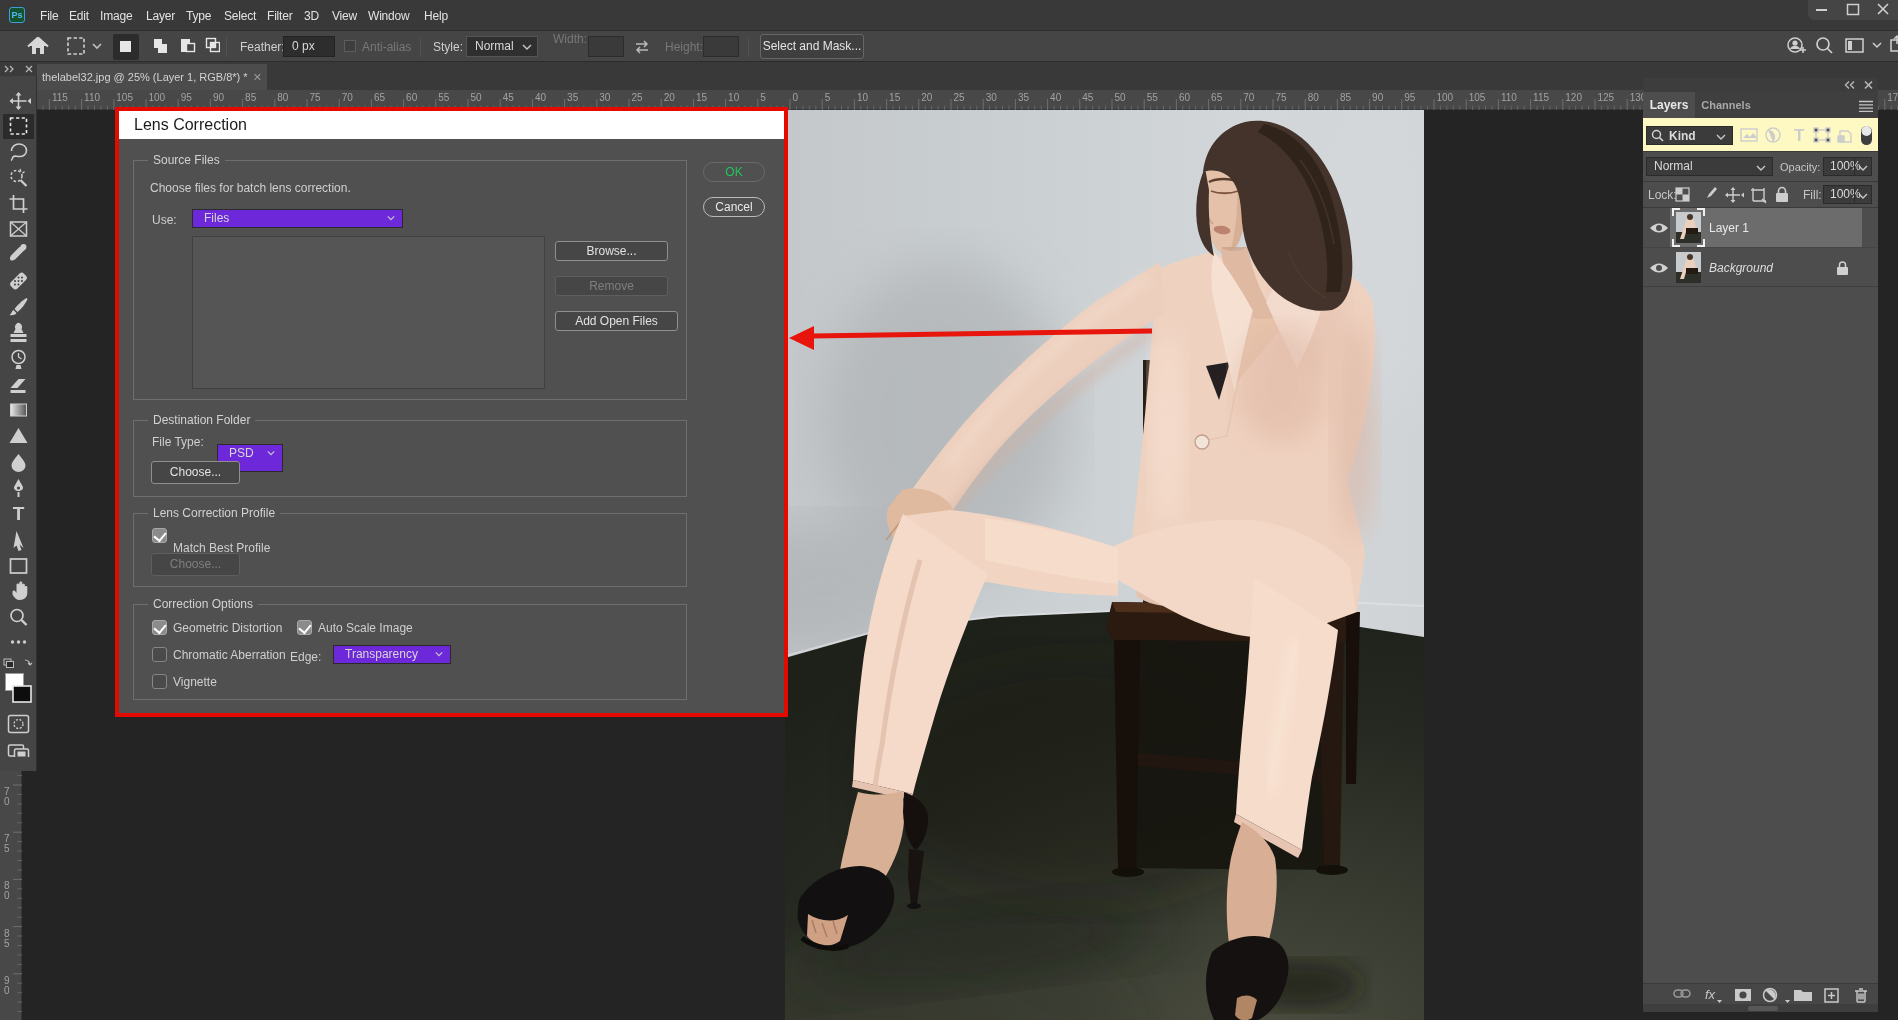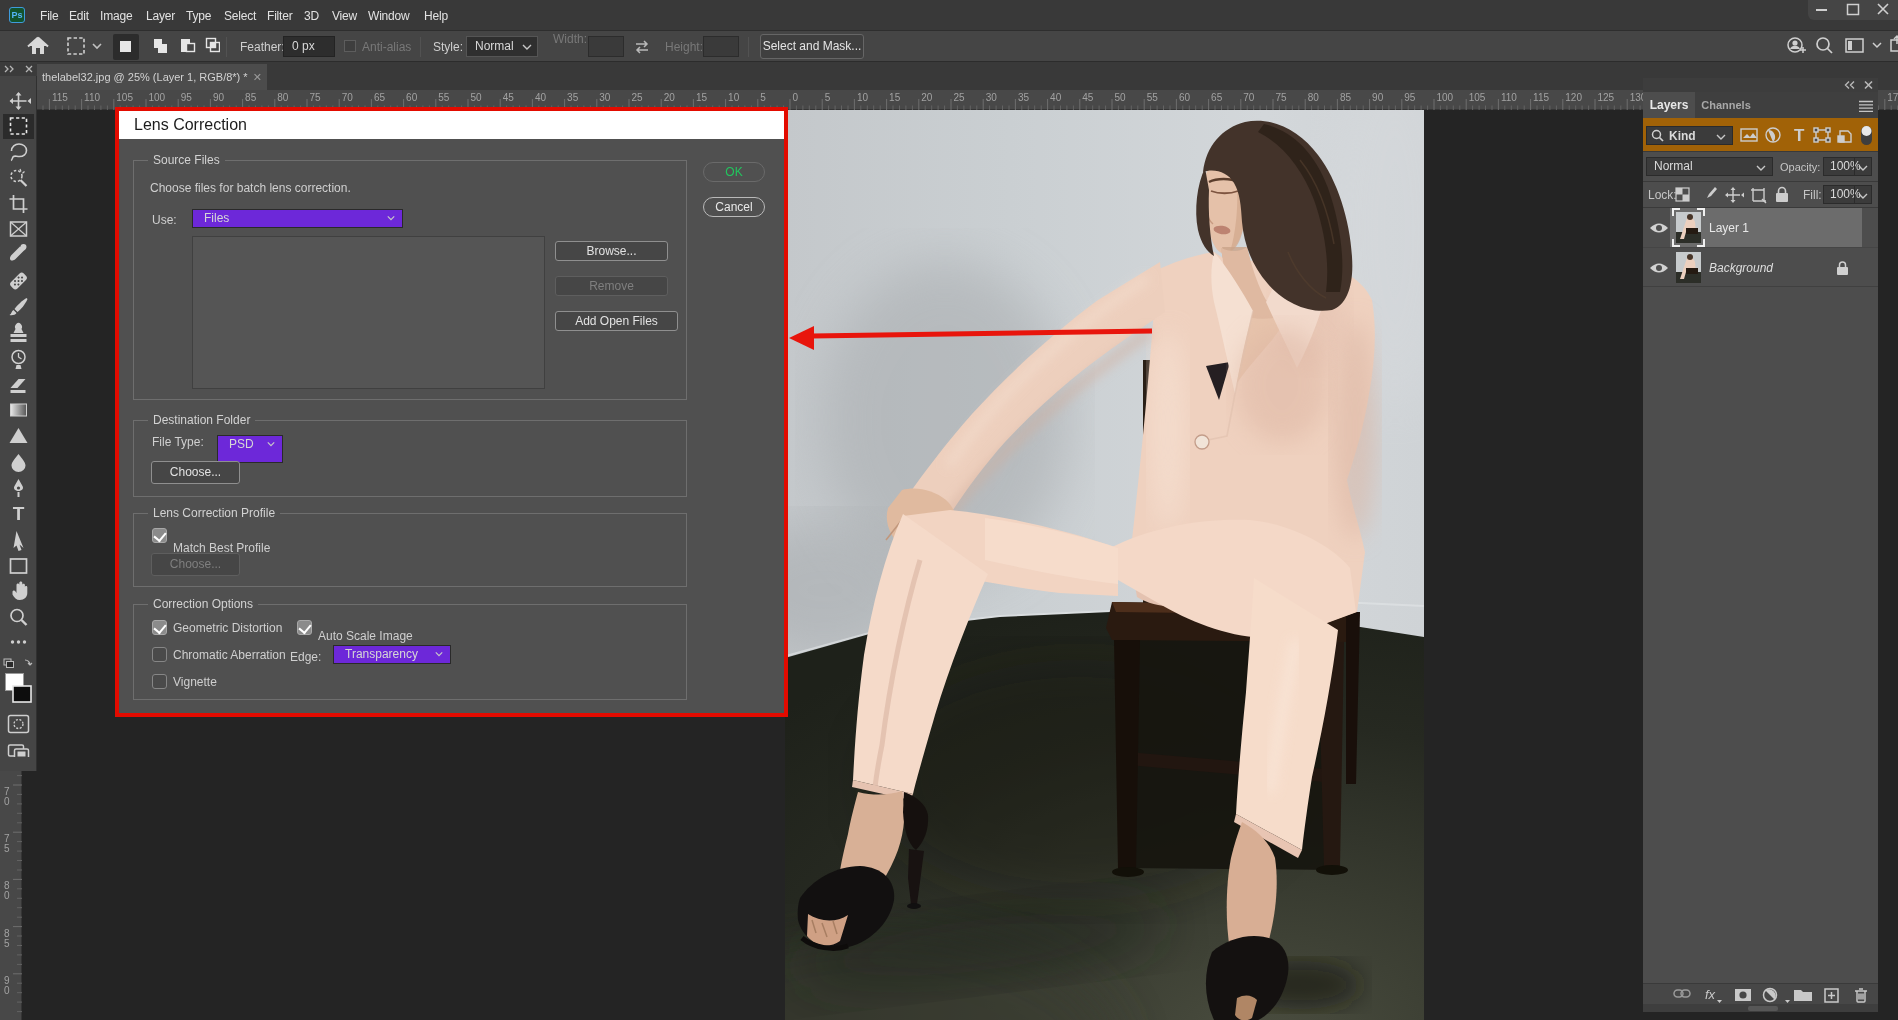--- a/index.html
+++ b/index.html
@@ -824,41 +824,41 @@
     <div class="btn" style="left:421px; top:80px; width:113px; height:20px; line-height:18px;">Browse...</div>
     <div class="btn dis" style="left:421px; top:115px; width:113px; height:20px; line-height:18px;">Remove</div>
     <div class="btn" style="left:421px; top:150px; width:123px; height:20px; line-height:18px;">Add Open Files</div>
   </div>
   <div class="pill dis" style="left:584px; top:51px; width:62px; height:20px;">OK</div>
   <div class="pill" style="left:584px; top:86px; width:62px; height:20px;">Cancel</div>
 
   <div class="group" style="left:14px; top:309px; width:554px; height:77px;">
     <div class="grouplabel">Destination Folder</div>
     <div class="dtxt" style="left:18px; top:14px;">File Type:</div>
-    <div class="dd" style="left:83px; top:14px; width:66px; height:28px; line-height:16px; padding-left:11px;">PSD
+    <div class="dd" style="left:83px; top:23px; width:66px; height:28px; line-height:16px; padding-left:11px;">PSD
       <svg class="ddchev" viewBox="0 0 10 10">
           <path d="M1,3 L5,7 L9,3" stroke="#c8c8c8" stroke-width="1.5" fill="none"></path>
         </svg>
     </div>
     <div class="btn" style="left:17px; top:40px; width:89px; height:23px; line-height:21px;">Choose...</div>
   </div>
 
   <div class="group" style="left:14px; top:402px; width:554px; height:74px;">
     <div class="grouplabel">Lens Correction Profile</div>
     <div class="cb on" style="left:18px; top:14px;"></div>
     <div class="dtxt" style="left:39px; top:6px;margin-top:21px;">Match Best Profile</div>
     <div class="btn dis" style="left:17px; top:39px; width:89px; height:23px; line-height:21px;">Choose...</div>
   </div>
 
   <div class="group" style="left:14px; top:493px; width:554px; height:96px;">
     <div class="grouplabel">Correction Options</div>
     <div class="cb on" style="left:18px; top:15px;"></div>
     <div class="dtxt" style="left:39px; top:16px;">Geometric Distortion</div>
     <div class="cb on" style="left:163px; top:15px;"></div>
-    <div class="dtxt" style="left:184px; top:16px;margin-top:8px;">Auto Scale Image</div>
+    <div class="dtxt" style="left:184px; top:16px;">Auto Scale Image</div>
     <div class="cb off" style="left:18px; top:42px;"></div>
     <div class="dtxt" style="left:39px; top:43px;">Chromatic Aberration</div>
     <div class="dtxt" style="left:156px; top:45px;">Edge:</div>
     <div class="dd" style="left:199px; top:40px; width:118px; height:19px; line-height:17px; padding-left:11px;">Transparency
       <svg class="ddchev" viewBox="0 0 10 10">
           <path d="M1,3 L5,7 L9,3" stroke="#c8c8c8" stroke-width="1.5" fill="none"></path>
         </svg>
     </div>
     <div class="cb off" style="left:18px; top:69px;"></div>
     <div class="dtxt" style="left:39px; top:70px;">Vignette</div>
@@ -875,21 +875,21 @@
   </div>
 
   <div style="position:absolute;left:0;top:14px;width:235px;height:26px;background:#3f3f3f;">
     <div style="position:absolute;left:0;top:0;width:52px;height:26px;background:#4d4d4d;color:#e8e8e8;font-size:12px;font-weight:bold;line-height:26px;text-align:center;">Layers</div>
     <div style="position:absolute;left:52px;top:0;width:62px;height:26px;color:#a8a8a8;font-size:11px;font-weight:bold;line-height:26px;text-align:center;">Channels</div>
     <svg width="16" height="12" viewBox="0 0 16 12" style="position:absolute;left:215px;top:8px">
       <path d="M1,1.5 h14 M1,4.8 h14 M1,8.1 h14 M1,11.4 h14" stroke="#c4c4c4" stroke-width="1.3"></path>
     </svg>
   </div>
 
-  <div style="position:absolute;left:0;top:40px;width:235px;height:34px;background:#a16207;border-bottom:1px solid #3a3a3a;">
+  <div style="position:absolute;left:0;top:40px;width:235px;height:34px;background:#fef9c3;border-bottom:1px solid #3a3a3a;">
     <div style="position:absolute;left:3px;top:8px;width:87px;height:19px;background:#3b3b3b;border:1px solid #2b2b2b;">
       <svg width="14" height="14" viewBox="0 0 14 14" style="position:absolute;left:4px;top:2px">
           <circle cx="5.5" cy="5.5" r="4" fill="none" stroke="#d0d0d0" stroke-width="1.5"></circle>
           <path d="M8.5,8.5 L12,12" stroke="#d0d0d0" stroke-width="1.7"></path>
         </svg>
       <span style="position:absolute;left:22px;top:2px;font-size:12px;font-weight:bold;color:#dadada;">Kind</span>
       <svg width="10" height="8" viewBox="0 0 10 8" style="position:absolute;right:6px;top:6px">
           <path d="M1,2 L5,6 L9,2" stroke="#c8c8c8" stroke-width="1.4" fill="none"></path>
         </svg>
     </div>

